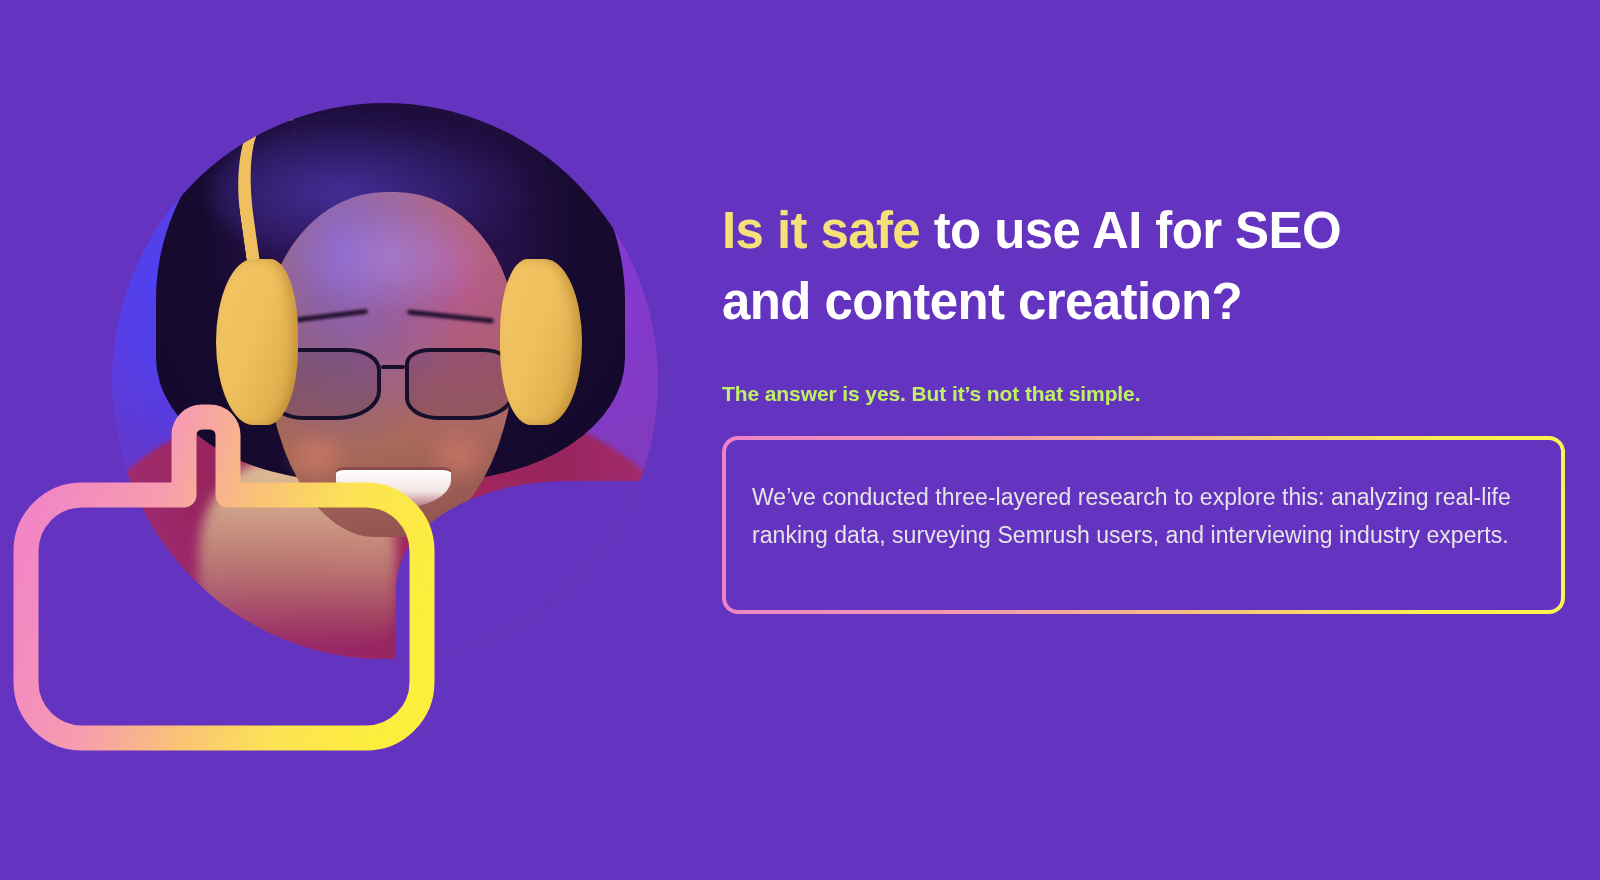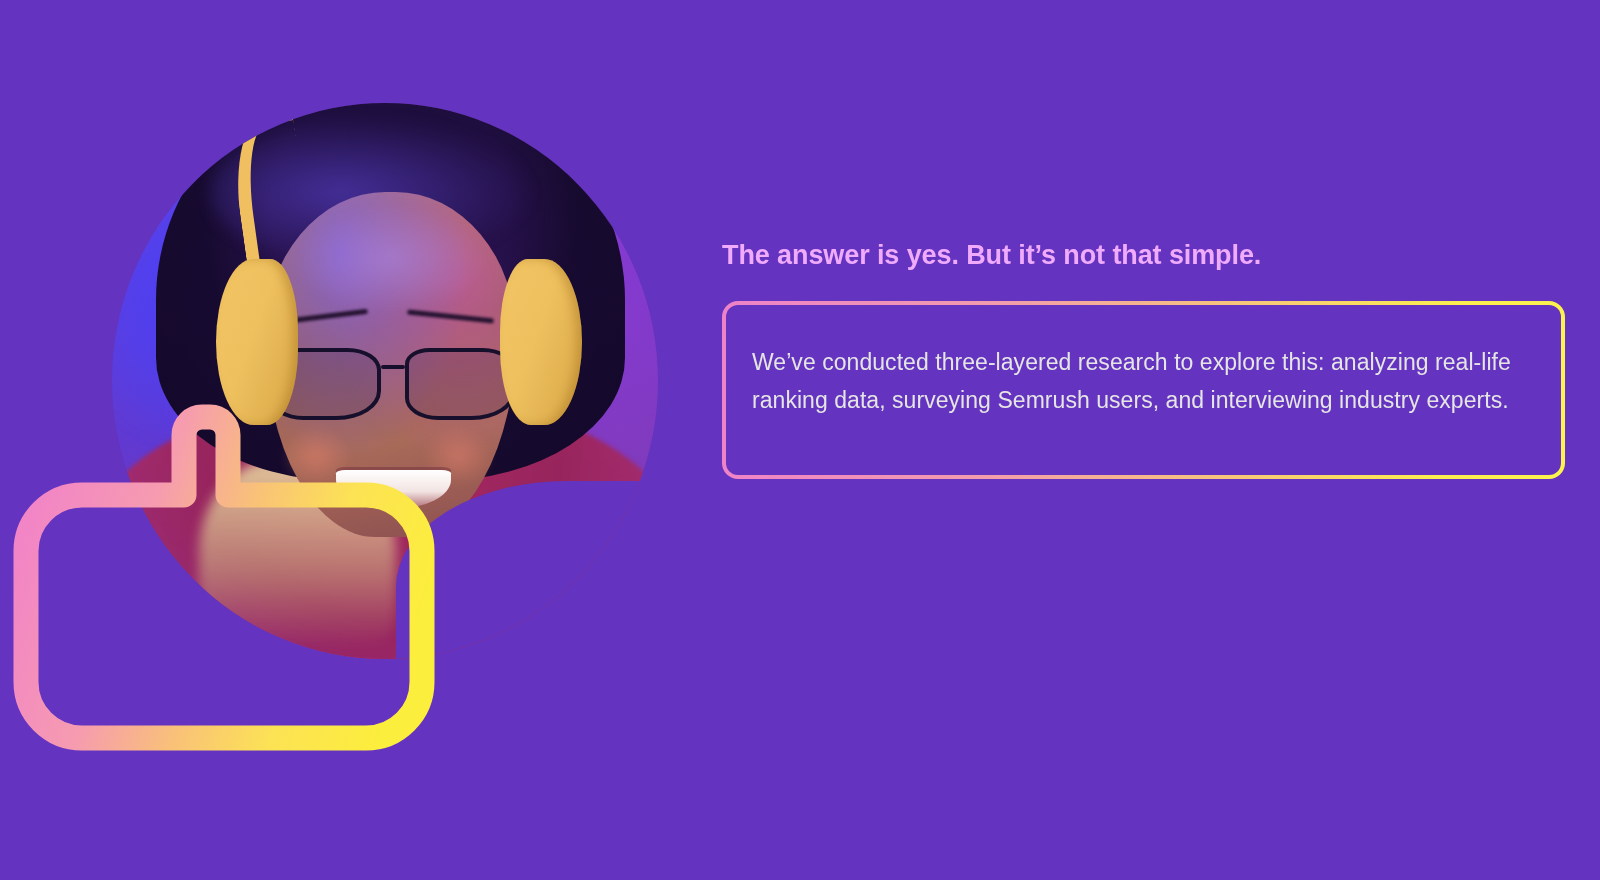--- a/index.html
+++ b/index.html
@@ -243,23 +243,23 @@
     line-height: 1.39;
     font-weight: 700;
     color: #FFFFFF;
     letter-spacing: -0.6px;
     margin: 0;
   }
   .headline .hl-accent { color: #F6E079; }
 
   .subhead {
     margin-top: 44px;
-    font-size: 27px;
+    font-size: 21px;
     font-weight: 700;
-    color: #f0abfc;
+    color: #bef264;
     letter-spacing: -0.1px;
   }
 
   .callout {
     position: relative;
     margin-top: 30px;
     width: 843px;
     min-height: 178px;
     border-radius: 16px;
     padding: 4px;
@@ -338,20 +338,24 @@
                  A 56 56 0 0 1 348 333
                  L 64 333
                  A 56 56 0 0 1 8 277
                  Z" fill="none" stroke="url(#bubbleGrad)" stroke-width="25" stroke-linejoin="round" stroke-linecap="round"></path>
       </svg>
     </div>
   </div>
 
   <div class="content">
 
+    <h1 class="headline">
+      <span class="hl-accent">Is it safe</span><span> to use AI for SEO</span><br>
+      <span>and content creation?</span>
+    </h1>
 
     <div class="subhead">The answer is yes. But it’s not that simple.</div>
 
     <div class="callout">
       <div class="callout-inner">
         <p class="callout-text">We’ve conducted three-layered research to explore this: analyzing real-life ranking data, surveying Semrush users, and interviewing industry experts.</p>
       </div>
     </div>
 
   </div>

